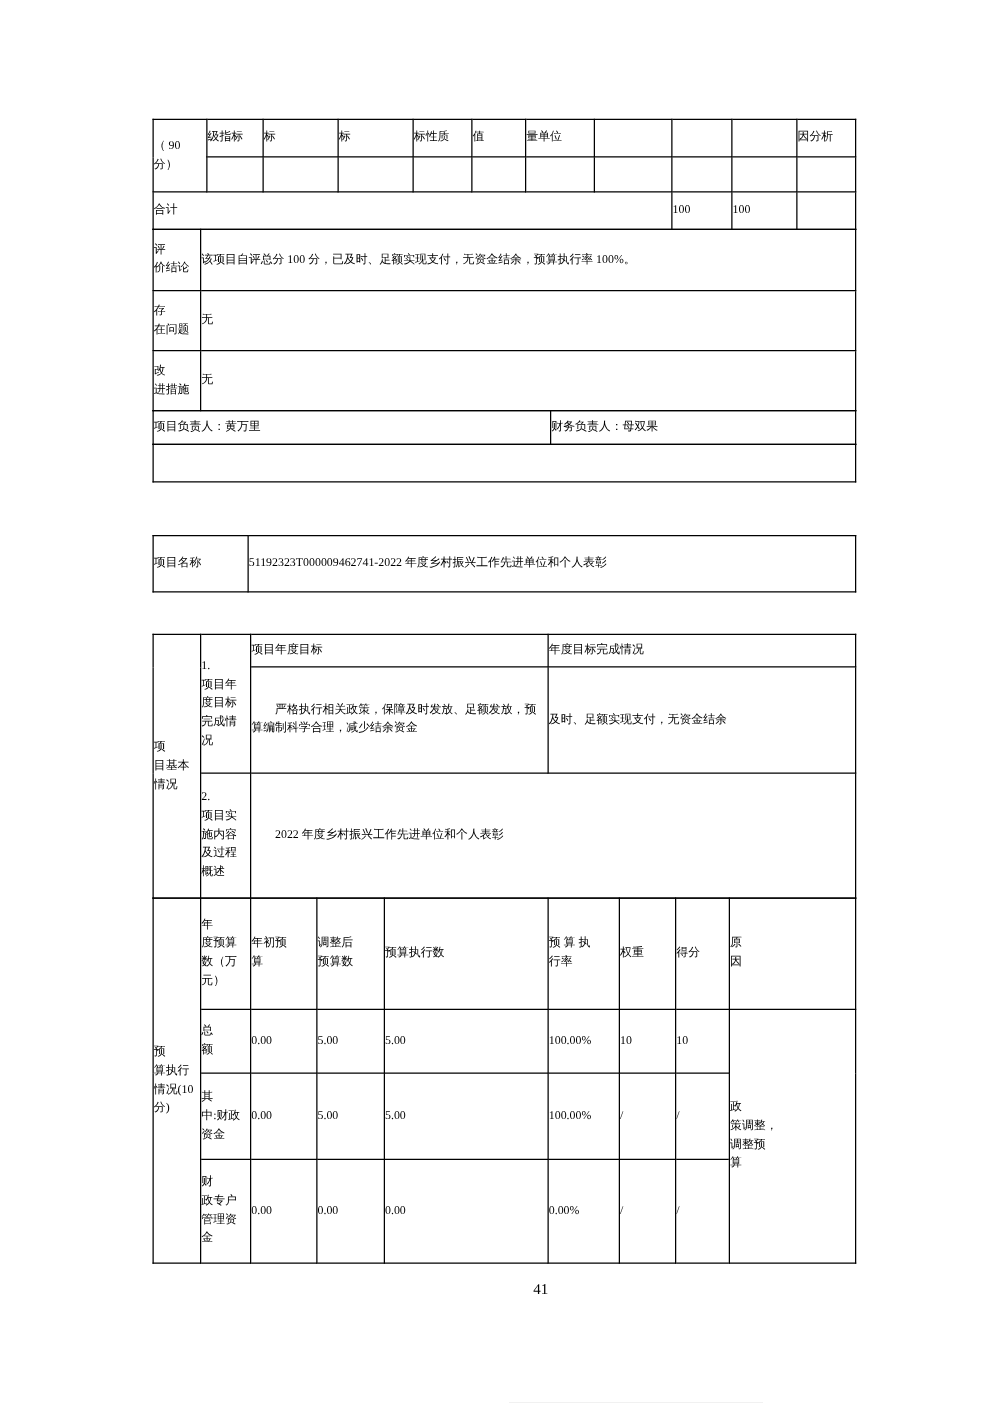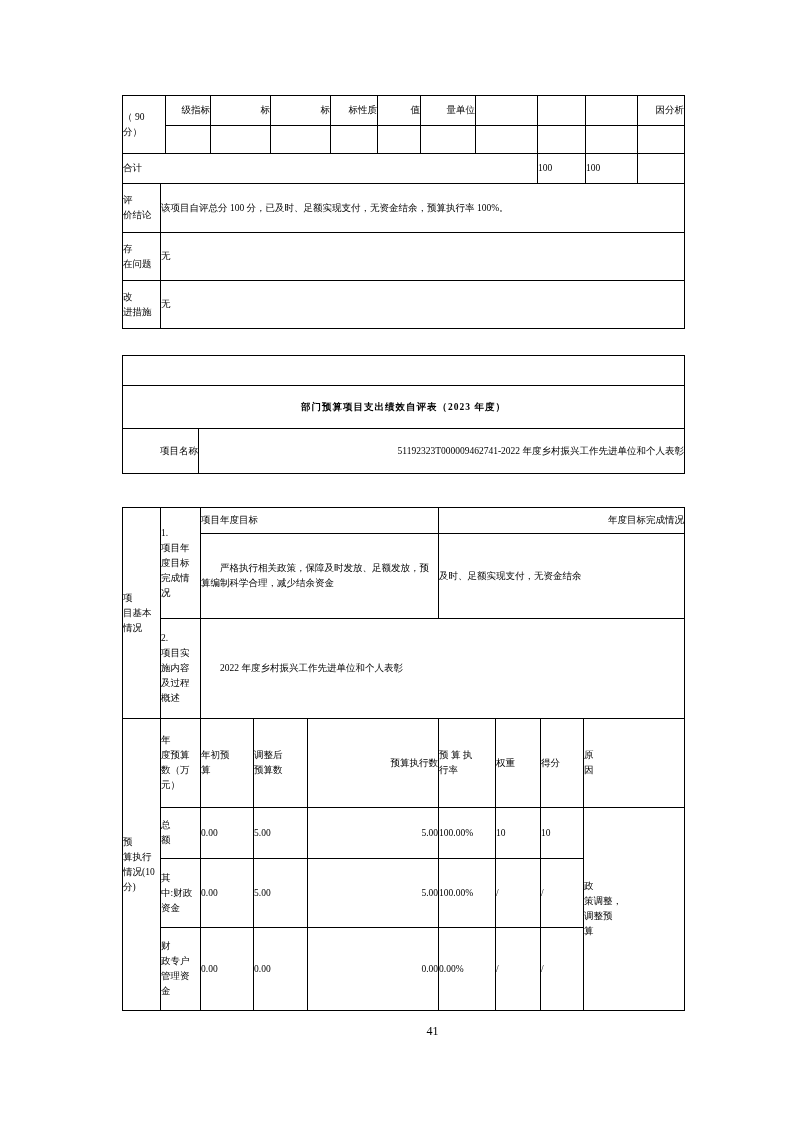--- a/index.html
+++ b/index.html
@@ -3,21 +3,21 @@
 <meta charset="utf-8">
 <style>
   html,body{margin:0;padding:0;background:#e8e8e8;}
   .page{position:relative;width:793px;height:1122px;background:#ffffff;margin:0 auto;
         font-family:"Liberation Serif","DejaVu Serif",serif;color:#000;overflow:hidden;}
   table.tbl{position:absolute;left:122px;width:562px;border-collapse:collapse;table-layout:fixed;}
   .tbl td{border:1.5px solid #000;font-size:9.5px;line-height:15px;vertical-align:middle;
           padding:0;overflow:hidden;word-break:break-all;}
   .pre{white-space:pre-line;}
   .c{}
-  .l10{text-align:right;padding-left:10px;}
+  .l10{text-align:left;padding-left:10px;}
   .l20{text-align:left;padding-left:20px;}
   .l24{text-align:left;padding-left:24px;padding-right:6px;}
   .ind{text-align:left;padding-left:8px;padding-right:8px;text-indent:2em;line-height:22px;}
   .title-cell{font-size:20px;font-weight:bold;text-align:center;letter-spacing:1px;}
   .h30{height:30px}.h28{height:28px}.h27{height:27px}.h43{height:43px}.h29{height:45px}
   .h48{height:48px}.h49{height:49px}.h26{height:26px}.h85{height:85px}.h100{height:100px}
   .h89{height:89px}.h51{height:51px}.h69{height:69px}.h83{height:83px}
   .pagenum{position:absolute;top:1024px;left:0;width:100%;text-align:center;font-size:12px;margin-left:36px;}
 </style>
 </head>
@@ -92,42 +92,44 @@
       <td class="l24">无</td>
     </tr>
     <tr class="h48">
       <td class="pre c">改
 进措施</td>
       <td class="l24">无</td>
     </tr>
   </tbody>
     </table>
 
+  <table class="tbl" style="top:328px">
+    <colgroup>
+        <col style="width:318px">
+        <col style="width:244px">
+      </colgroup>
+    <tbody>
+        <tr class="h27">
+      <td class="l20">项目负责人：黄万里</td>
+      <td class="l20">财务负责人：母双果</td>
+    </tr>
+  </tbody>
+    </table>
 
   <table class="tbl" style="top:355px">
     <colgroup>
         <col style="width:562px">
       </colgroup>
     <tbody>
         <tr class="h30">
           <td></td>
         </tr>
   </tbody>
     </table>
 
-  <table class="tbl" style="top:385px">
-    <colgroup>
-        <col style="width:562px">
-      </colgroup>
-    <tbody>
-        <tr class="h43">
-      <td class="title-cell">部门预算项目支出绩效自评表（2023 年度）</td>
-    </tr>
-  </tbody>
-    </table>
 
   <table class="tbl" style="top:428px">
     <colgroup>
         <col style="width:76px">
         <col style="width:486px">
       </colgroup>
     <tbody>
         <tr class="h29">
       <td class="l10">项目名称</td>
       <td class="l10">51192323T000009462741-2022 年度乡村振兴工作先进单位和个人表彰</td>

